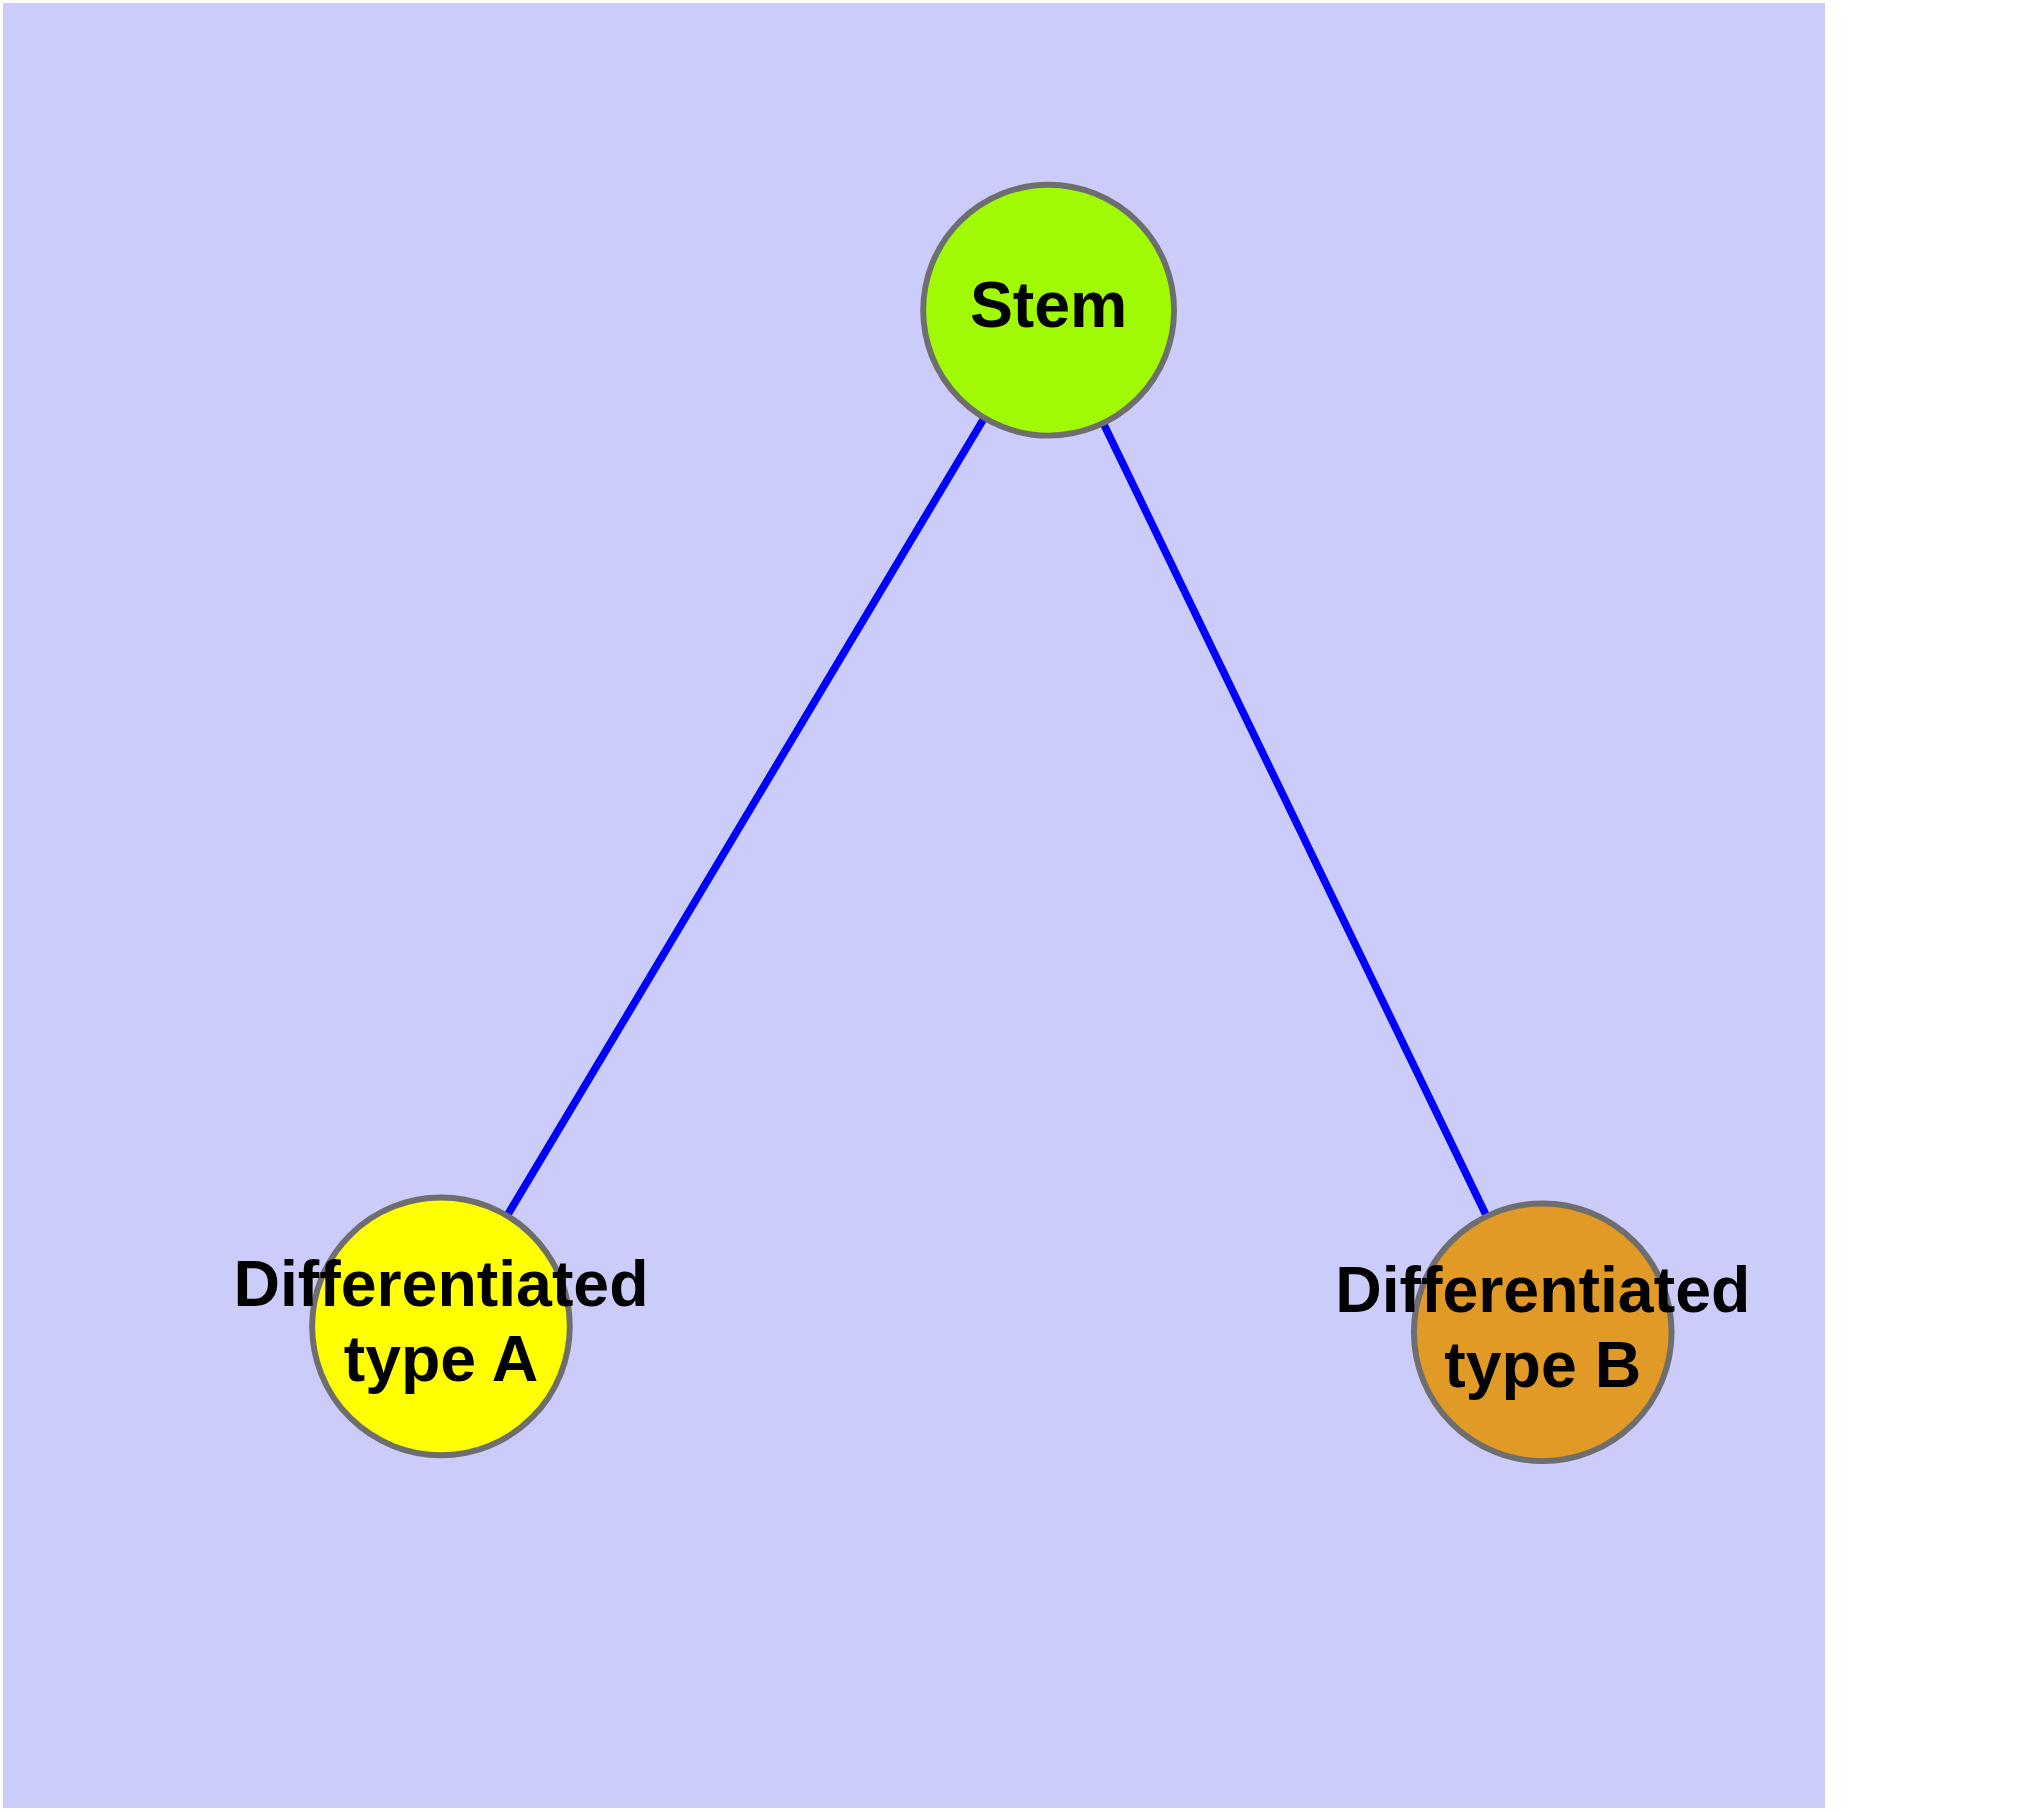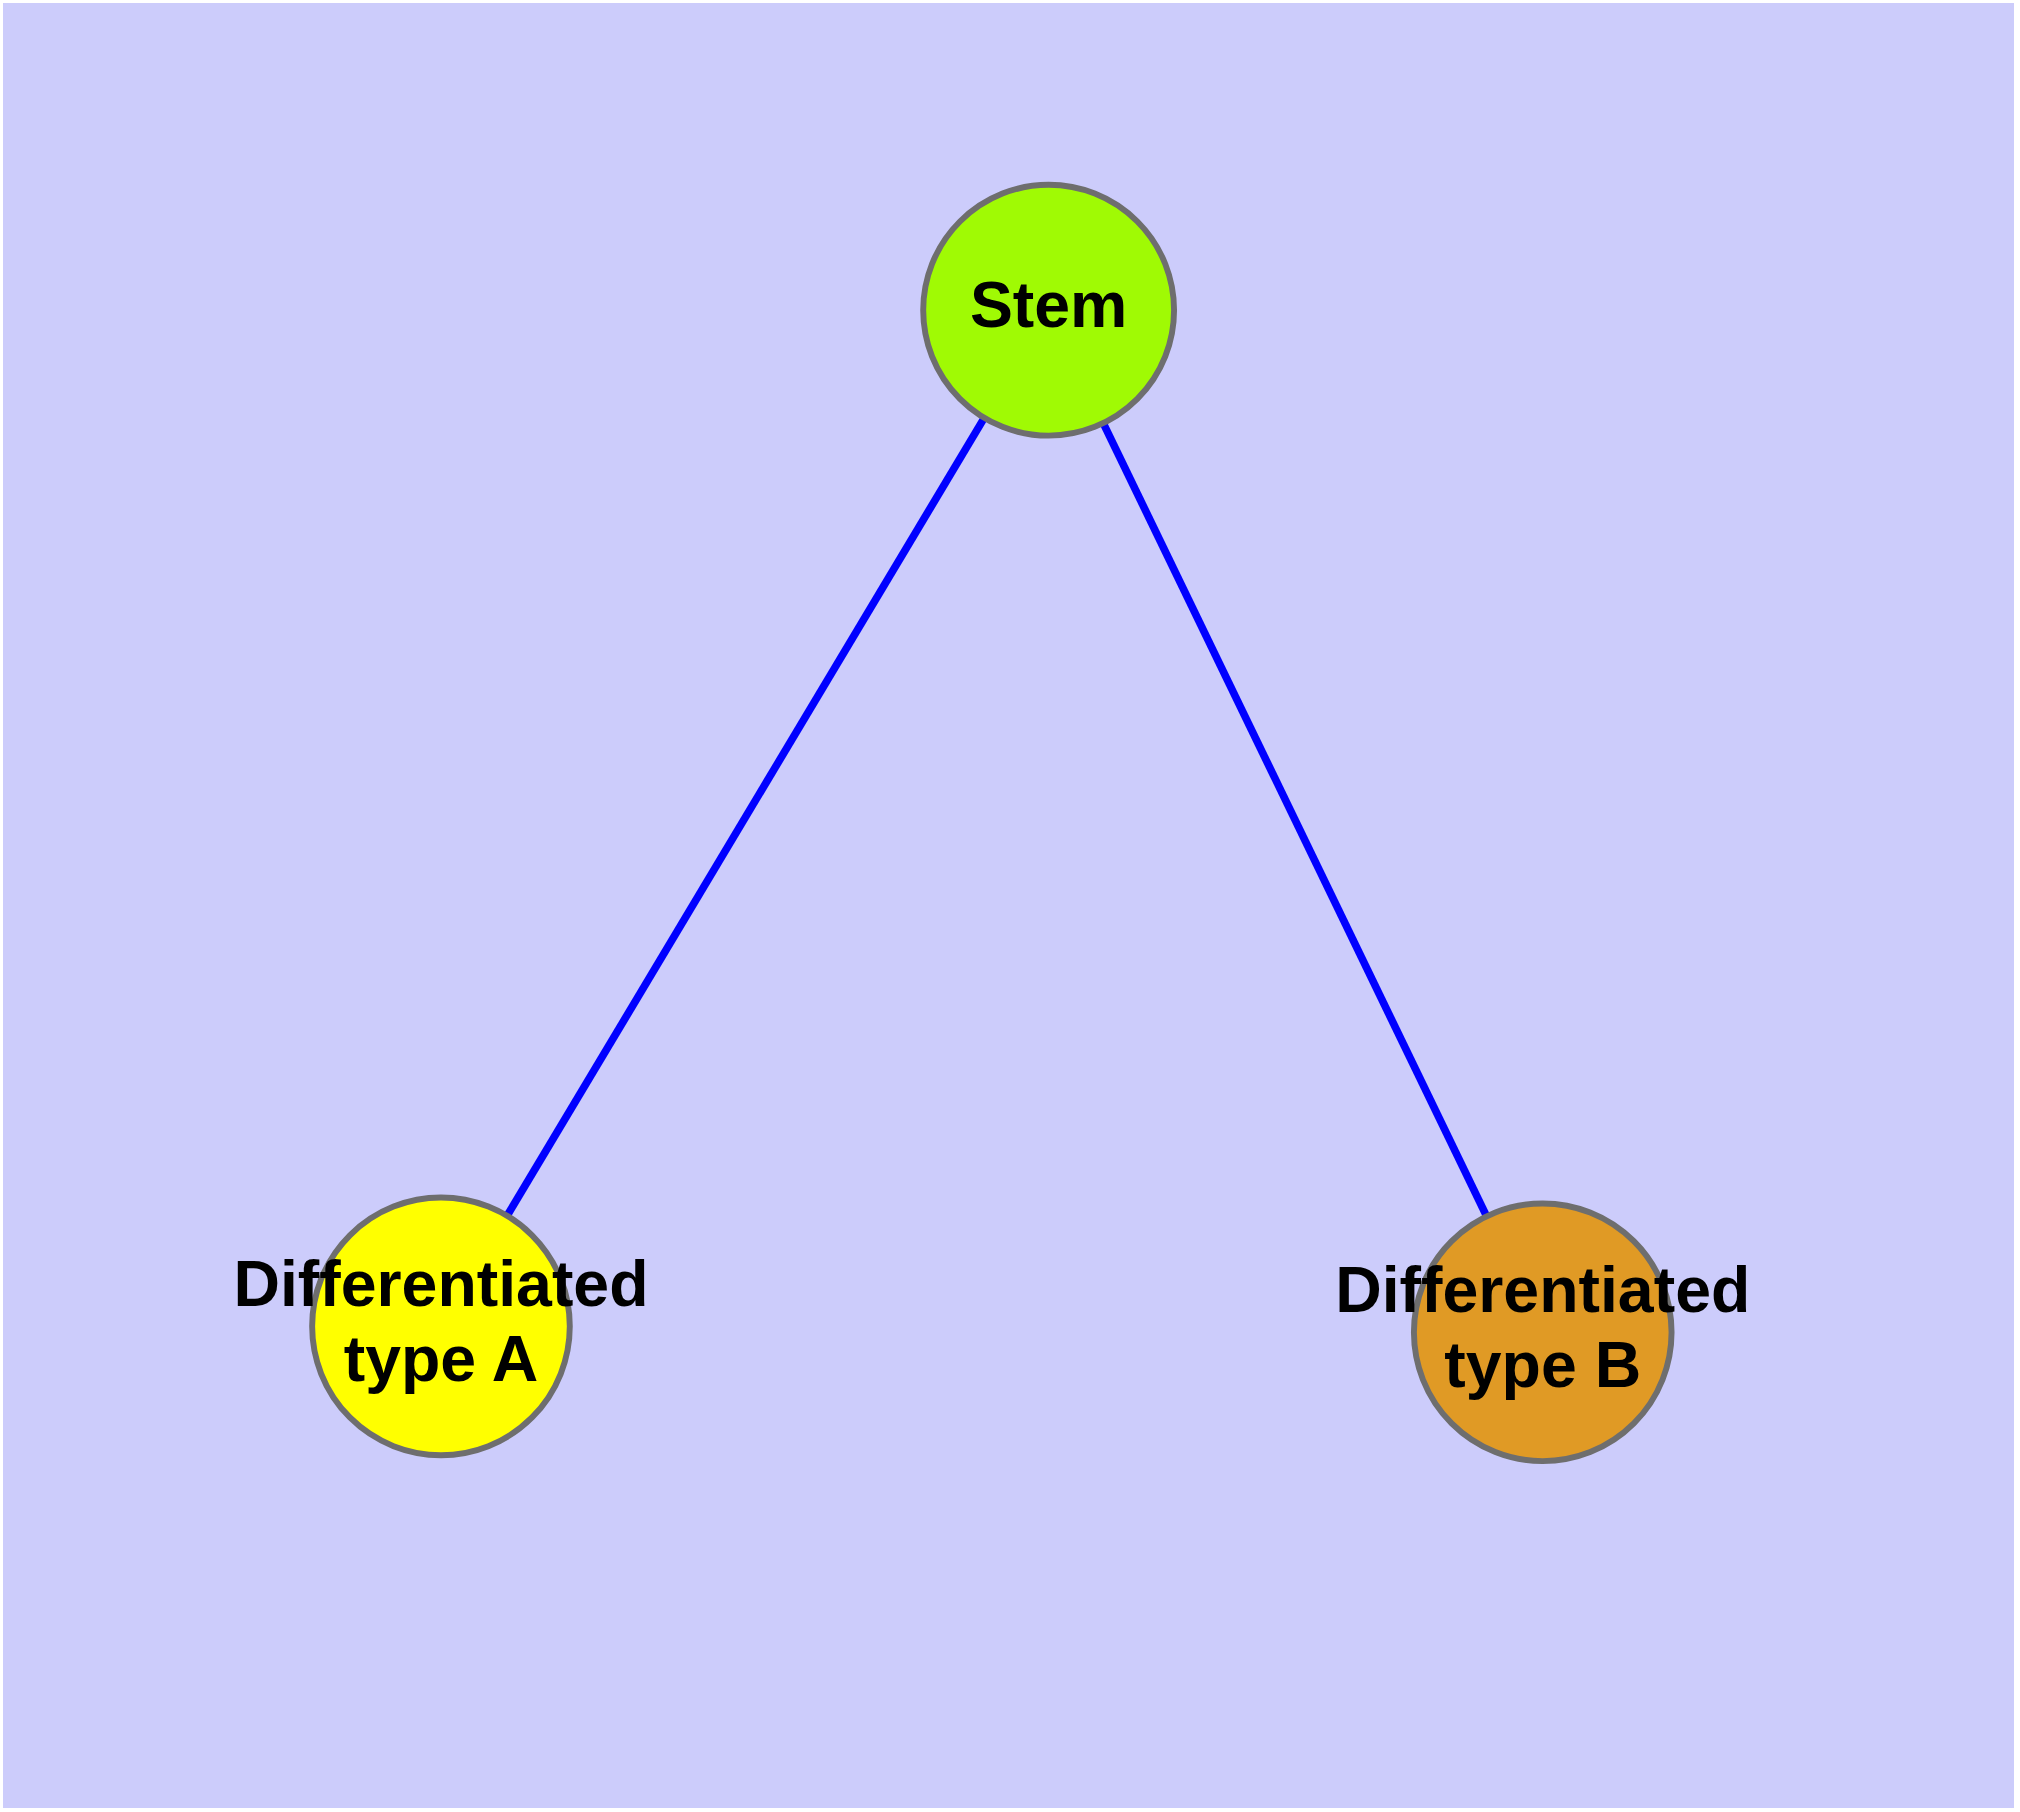--- a/index.html
+++ b/index.html
@@ -35,21 +35,21 @@
     font-weight: bold;
     fill: #000000;
     text-anchor: middle;
     dominant-baseline: middle;
     font-family: "Liberation Sans", sans-serif;
   }
 </style>
 </head>
 <body>
 
-<div id="canvas" style="width: 2014px; height: 1812px;">
+<div id="canvas" style="width: 1825px; height: 1812px;">
 
   <div id="plot-bg" style="background: rgb(204, 204, 251);"></div>
 
   <svg id="graph-svg" viewBox="0 0 2384 2138" xmlns="http://www.w3.org/2000/svg">
 
     <g>
       <line id="edge-0" x1="1161.0416621775994" y1="493.0209861214203" x2="598.0112658716547" y2="1434.5460142536765" stroke="#0000ff" stroke-width="9" stroke-linecap="butt"></line>
       <line id="edge-1" x1="1301.413918002262" y1="499.2473157988477" x2="1753.8451652949739" y2="1435.151405395778" stroke="#0000ff" stroke-width="9" stroke-linecap="butt"></line>
     </g>
 

